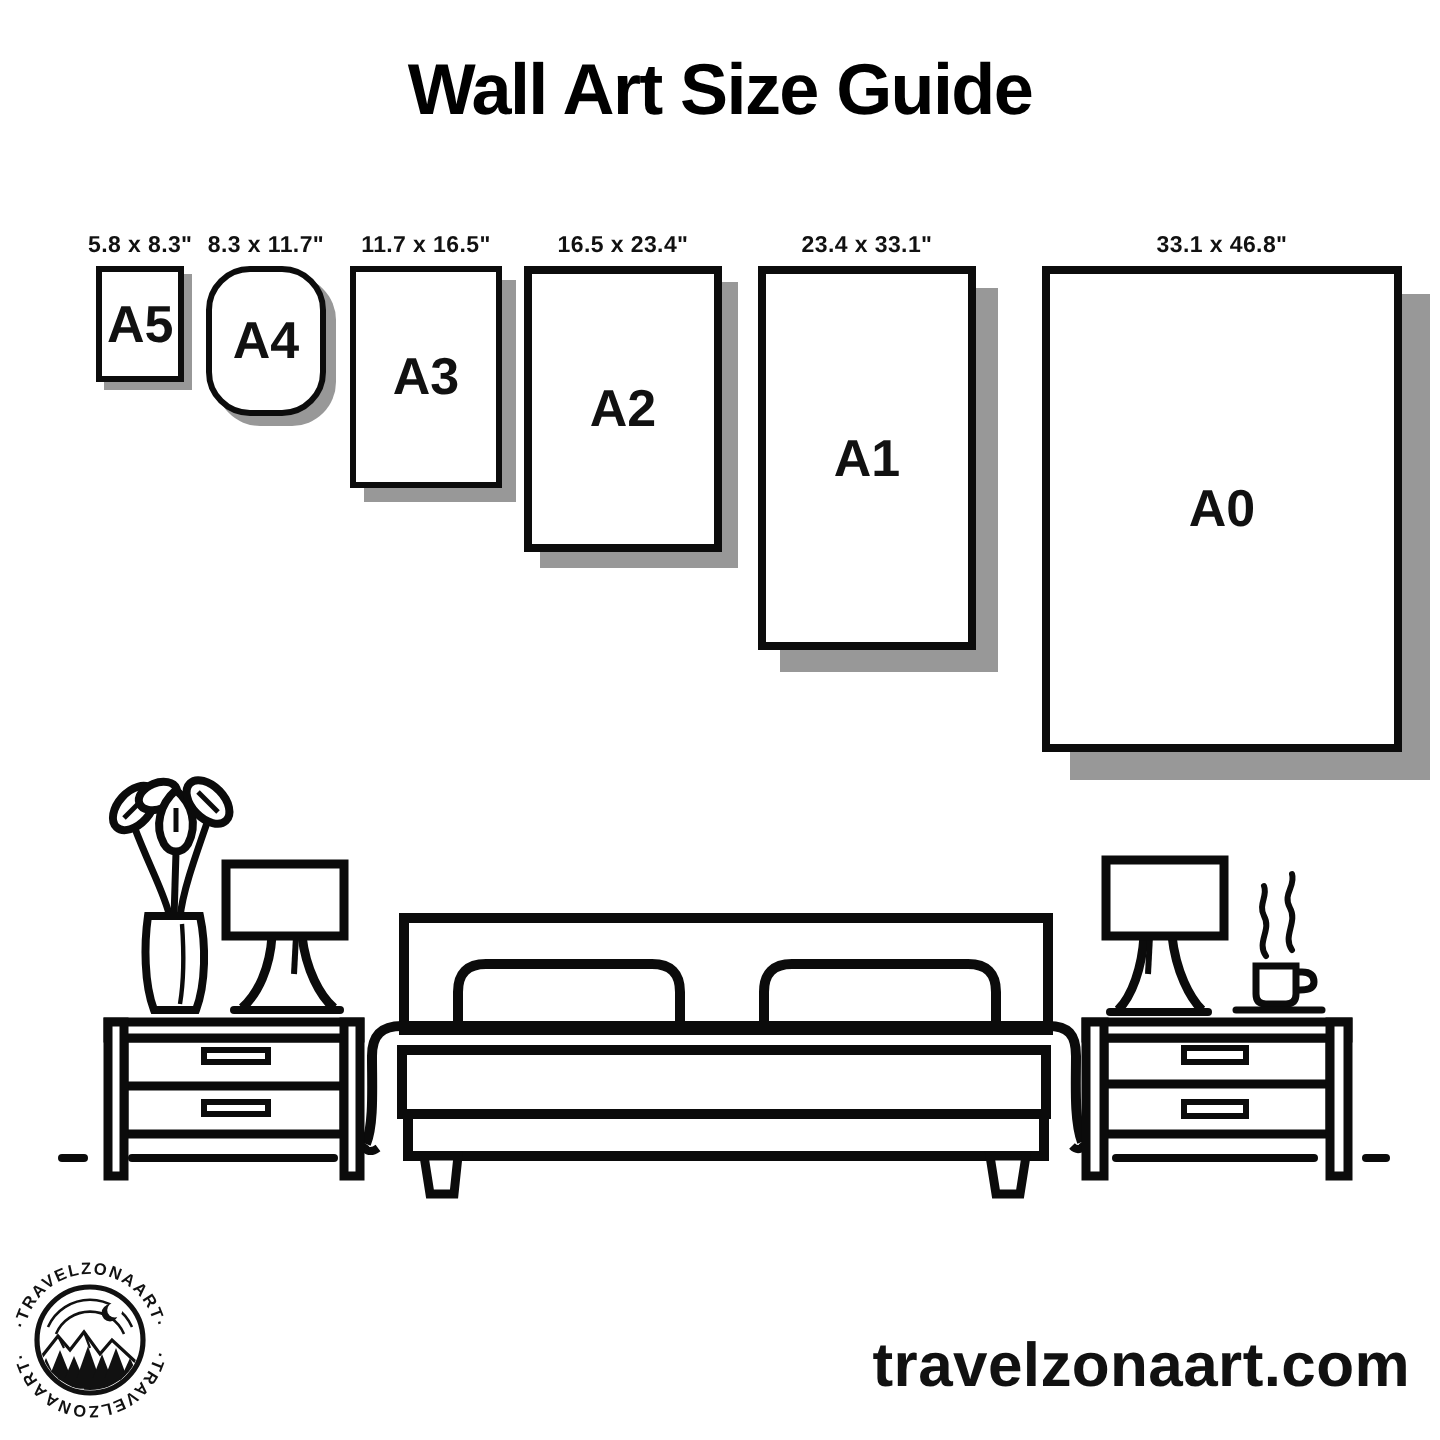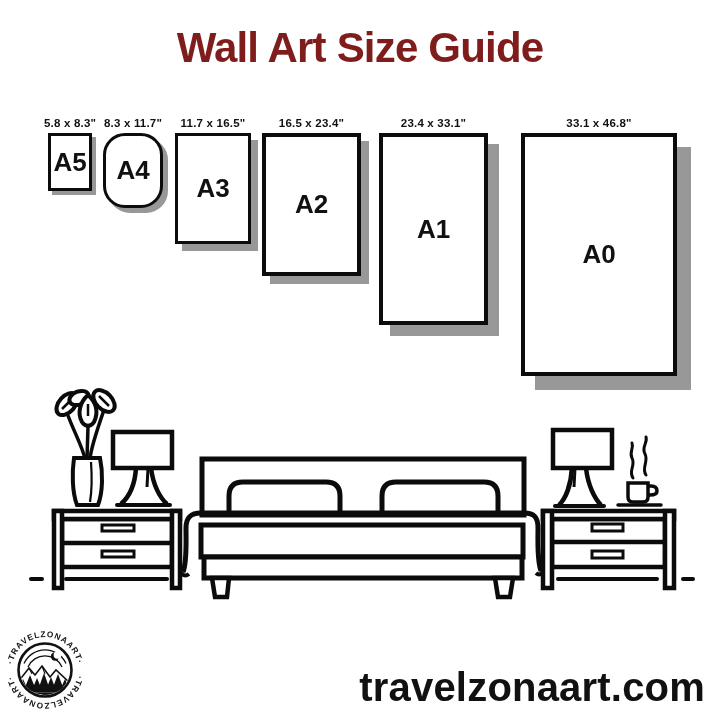--- a/index.html
+++ b/index.html
@@ -3,33 +3,33 @@
 <meta charset="utf-8">
 <style>
   html,body{margin:0;padding:0;}
   body{
     width:720px;height:720px;position:relative;overflow:hidden;
     background:#ffffff;color:#111;
     font-family:"Liberation Sans", sans-serif;
   }
   .page-title{
     position:absolute;top:24px;left:0;right:0;text-align:center;
-    font-size:42px;font-weight:bold;letter-spacing:-0.8px;color:#7f1d1d;
+    font-size:36px;font-weight:bold;letter-spacing:-0.8px;color:#000000;
   }
   .size-item{position:absolute;top:117px;display:flex;flex-direction:column;align-items:center;}
   .size-label{font-size:11.5px;font-weight:bold;white-space:nowrap;margin-bottom:4px;color:#111;letter-spacing:0.2px;}
   .frame{
     background:#fff;box-sizing:border-box;display:flex;align-items:center;justify-content:center;
     font-weight:bold;font-size:26px;color:#111;border-style:solid;border-color:#0c0c0c;
   }
   .scene-svg{position:absolute;left:0;top:380px;}
   .logo-svg{position:absolute;left:2px;top:624px;}
   .website{
     position:absolute;top:665px;right:15px;
-    font-size:40px;font-weight:bold;color:#111;letter-spacing:0.2px;
+    font-size:31px;font-weight:bold;color:#111;letter-spacing:0.2px;
   }
 </style>
 </head>
 <body>
 
 <div class="page-title">Wall Art Size Guide</div>
 
 <div class="size-item" style="left:44px;">
   <div class="size-label">5.8 x 8.3"</div>
   <div class="frame" style="width:44px;height:58px;border-width:3px;box-shadow:4px 4px 0 0 #989898;">
@@ -55,21 +55,21 @@
   </div>
 </div>
 <div class="size-item" style="left:379px;">
   <div class="size-label">23.4 x 33.1"</div>
   <div class="frame" style="width:109px;height:192px;border-width:4px;box-shadow:11px 11px 0 0 #989898;">
     <span>A1</span>
   </div>
 </div>
 <div class="size-item" style="left:521px;">
   <div class="size-label">33.1 x 46.8"</div>
-  <div class="frame" style="width:156px;height:243px;border-width:4px;box-shadow:14px 14px 0 0 #989898;">
+  <div class="frame" style="width:180px;height:243px;border-width:4px;box-shadow:14px 14px 0 0 #989898;">
     <span>A0</span>
   </div>
 </div>
 
 <svg class="scene-svg" width="720" height="230" viewBox="0 380 720 230" fill="none" stroke="#0b0b0b">
 
   <g>
     <rect x="202" y="459" width="322" height="56" stroke-width="5" fill="#fff"></rect>
     <path d="M229,513 V496 Q229,482 243,482 H326 Q340,482 340,496 V513" stroke-width="5" fill="#fff"></path>
     <path d="M382,513 V496 Q382,482 396,482 H484 Q498,482 498,496 V513" stroke-width="5" fill="#fff"></path>

